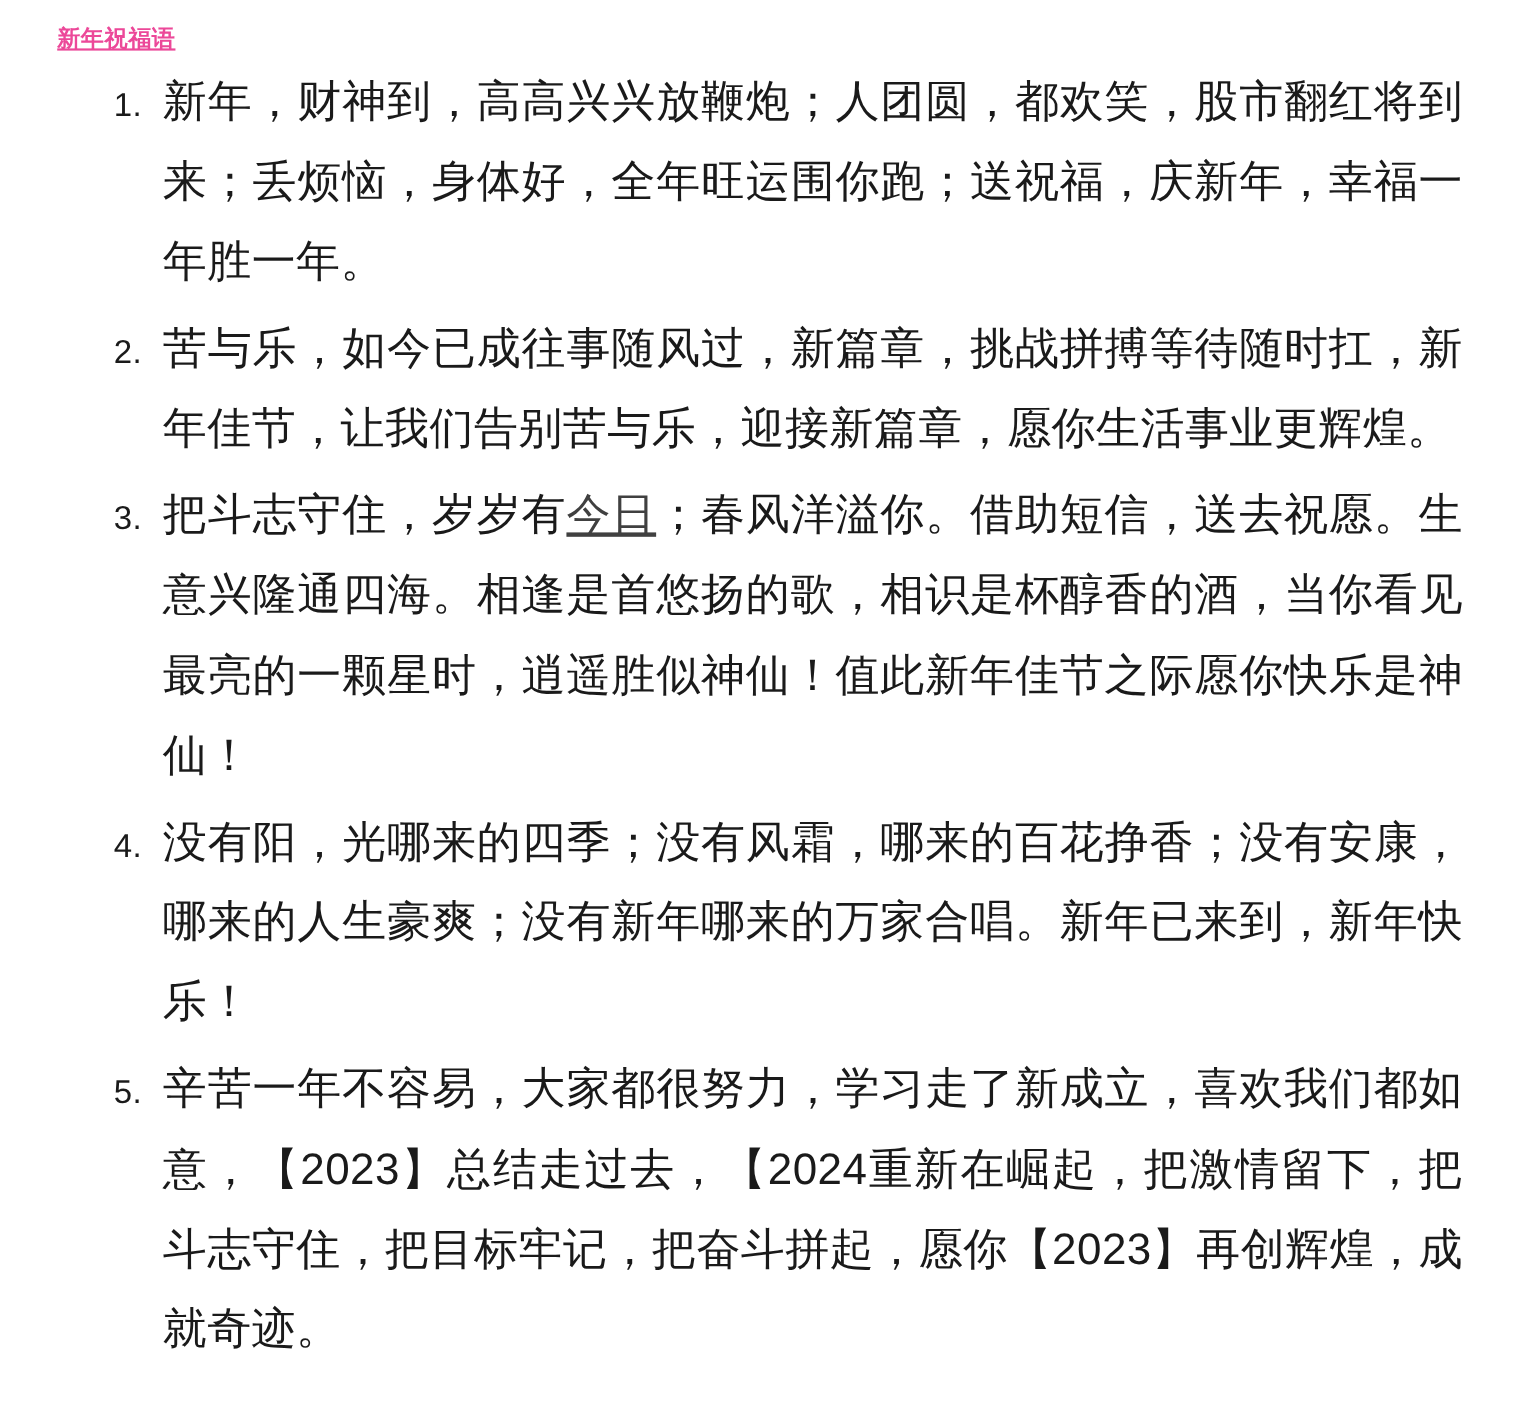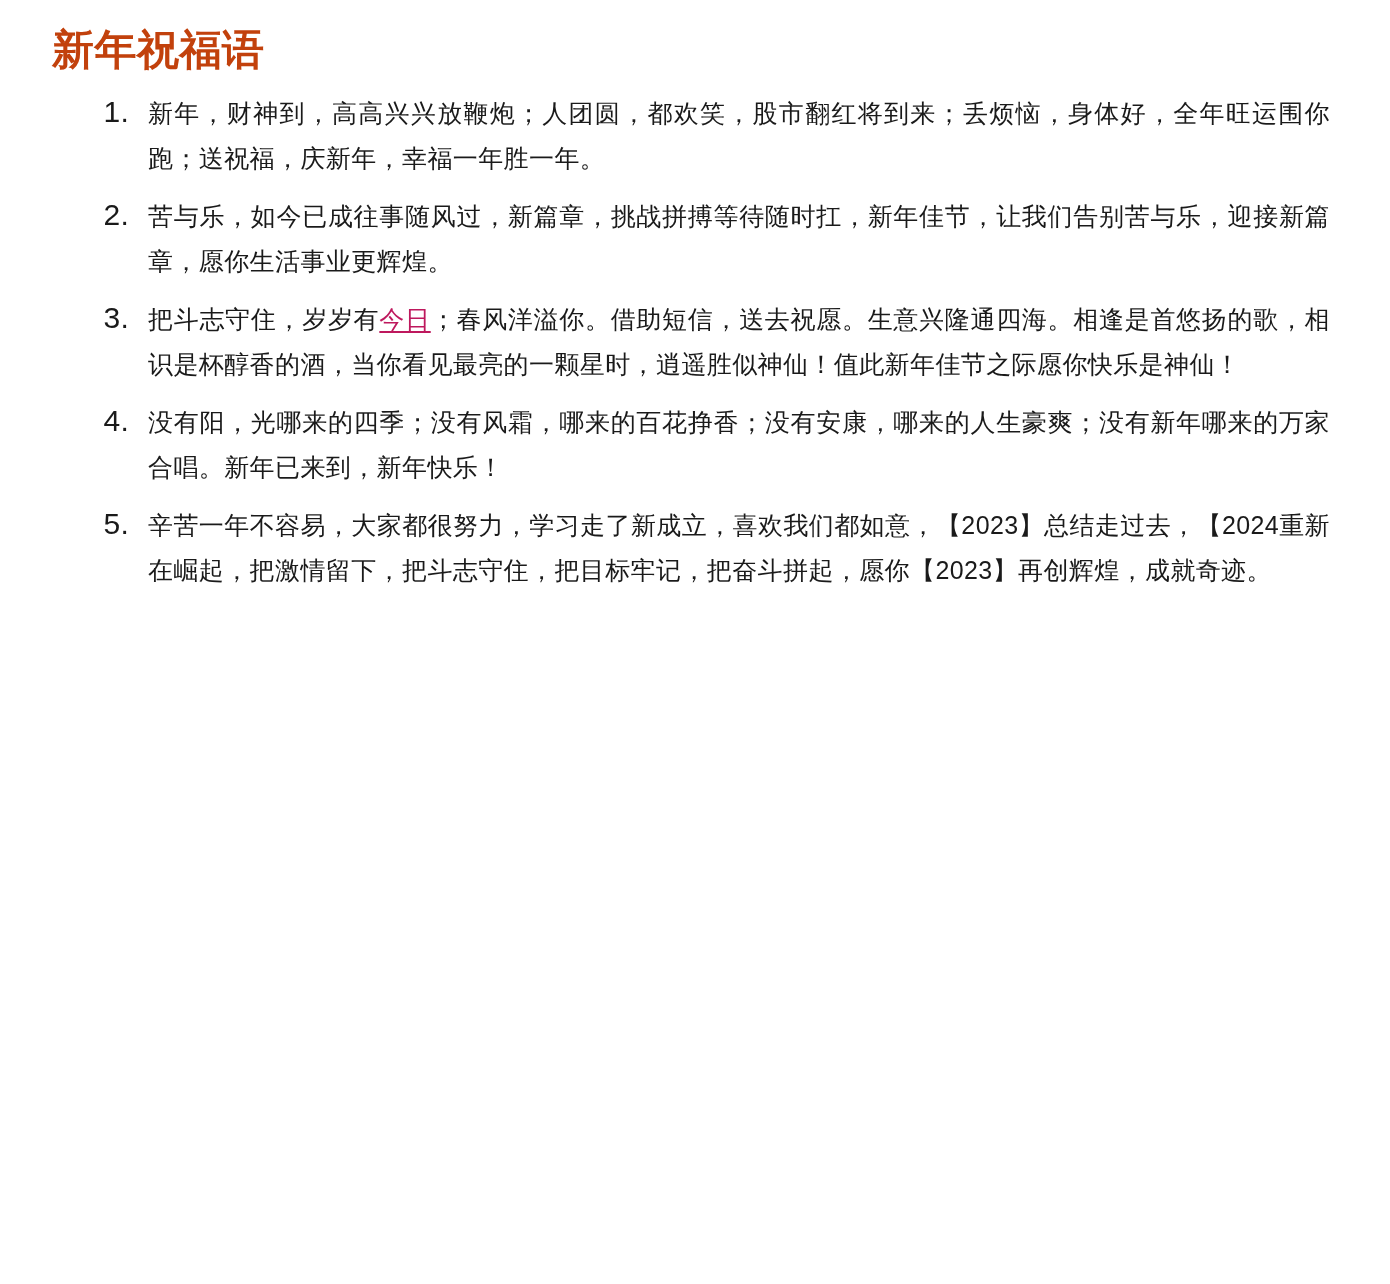--- a/index.html
+++ b/index.html
@@ -12,50 +12,51 @@
     min-height: 1284px;
     font-family: "Liberation Sans", "DejaVu Sans", sans-serif;
     color: #1a1a1a;
     -webkit-font-smoothing: antialiased;
   }
   .page {
     padding: 22px 60px 0 52px;
     box-sizing: border-box;
   }
   .doc-title {
-    font-size: 42px;
+    font-size: 21px;
     line-height: 1.35;
-    color: #c2410c;
+    color: #ec4899;
     margin: 0 0 6px 0;
     letter-spacing: 0.5px;
+    text-decoration: underline;
   }
   ol.tips-list {
     list-style: decimal;
     margin: 0;
     padding-left: 86px;
   }
   ol.tips-list > li {
-    font-size: 25px;
+    font-size: 40px;
     line-height: 1.82;
     color: #1a1a1a;
     margin: 0 0 6px 0;
     padding-left: 10px;
     text-align: justify;
     text-justify: inter-character;
     letter-spacing: 0.4px;
   }
   ol.tips-list > li::marker {
     font-size: 30px;
     color: #1a1a1a;
   }
   .item-text {
     display: inline;
   }
   a.inline-link {
-    color: #be185d;
+    color: #404040;
     text-decoration: underline;
     text-underline-offset: 3px;
   }
 </style>
 </head>
 <body>
 
 <div class="page">
   <h1 class="doc-title">新年祝福语</h1>
 

